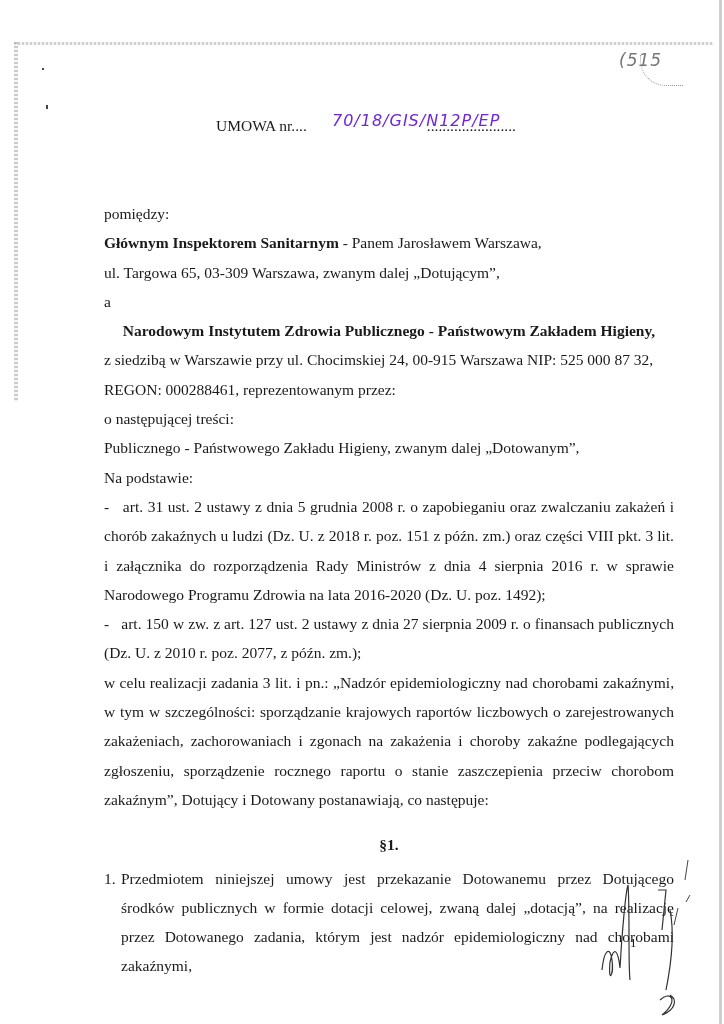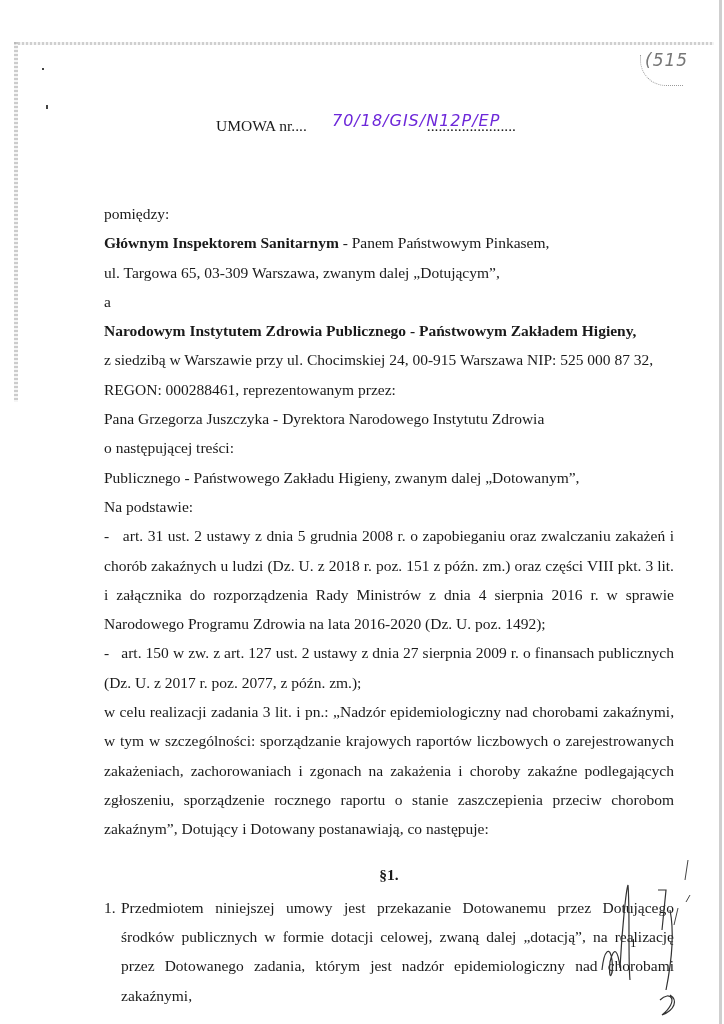--- a/index.html
+++ b/index.html
@@ -18,21 +18,21 @@
     position: absolute; left: 14px; top: 42px; width: 4px; height: 360px;
     background: repeating-linear-gradient(180deg, #aaa 0 2px, #eee 2px 4px);
     opacity: 0.6;
   }
   .scan-right {
     position: absolute; right: 2px; top: 0; width: 3px; height: 1024px;
     background: #cfcfcf;
   }
   .dot { position: absolute; width: 2px; height: 2px; background: #444; }
   .stamp-number {
-    position: absolute; left: 645px; top: 50px;
+    position: absolute; left: 619px; top: 50px;
     font-family: "DejaVu Sans", sans-serif; font-size: 17px; color: #777;
     font-style: italic; letter-spacing: 1px;
   }
   .stamp-arc {
     position: absolute; left: 640px; top: 55px; width: 42px; height: 30px;
     border-left: 1px dotted #999; border-bottom: 1px dotted #999;
     border-radius: 0 0 0 26px;
   }
   .header { position: absolute; left: 216px; top: 117px; font-size: 15.5px; }
   .header .line { white-space: nowrap; height: 30px; }
@@ -41,21 +41,21 @@
     font-size: 16px; letter-spacing: 1px;
   }
   .hw-num { position: absolute; left: 116px; top: -6px; }
   .date-stamp {
     position: absolute; left: 76px; top: 20px;
     font-family: "DejaVu Sans Mono", monospace; font-size: 12px; color: #222;
     transform: scaleY(1.25); letter-spacing: 1px;
   }
   .body { position: absolute; left: 104px; top: 199px; width: 570px; font-size: 15.5px; line-height: 29.3px; }
   .body p { margin: 0; }
-  .bold { font-weight: bold; }
+  .bold { font-weight: bold; text-align: center; }
   .italic { }
   .justify { text-align: justify; text-align-last: left; }
   .para-sign { text-align: center; font-weight: bold; margin-top: 16px !important; margin-bottom: 4px !important; }
   .numbered { position: relative; padding-left: 17px; }
   .numbered .num { position: absolute; left: 0; top: 0; }
   .signature { position: absolute; left: 600px; top: 850px; width: 110px; height: 170px; }
   .page-num { position: absolute; left: 630px; top: 935px; font-size: 13px; }
 </style>
 </head>
 <body>
@@ -71,32 +71,31 @@
 
 <div class="header">
   <div class="line">
     <span>UMOWA nr</span><span>....</span><span style="display:inline-block;width:120px;"></span><span>.......................</span>
     <span class="hw hw-num">70/18/GIS/N12P/EP</span>
   </div>
 </div>
 
 <div class="body">
   <p>pomiędzy:</p>
-  <p><span class="bold">Głównym Inspektorem Sanitarnym</span><span> - Panem Państwowym Pinkasem,</span></p>
+  <p><span class="bold">Głównym Inspektorem Sanitarnym</span><span> - Panem Jarosławem Warszawa,</span></p>
   <p>ul. Targowa 65, 03-309 Warszawa, zwanym dalej „Dotującym”,</p>
   <p>a</p>
   <p class="bold">Narodowym Instytutem Zdrowia Publicznego - Państwowym Zakładem Higieny,</p>
   <p>z siedzibą w Warszawie przy ul. Chocimskiej 24, 00-915 Warszawa NIP: 525 000 87 32,</p>
   <p>REGON: 000288461, reprezentowanym przez:</p>
-  <p>Pana Grzegorza Juszczyka - Dyrektora Narodowego Instytutu Zdrowia</p>
   <p>o następującej treści:</p>
   <p>Publicznego - Państwowego Zakładu Higieny, zwanym dalej „Dotowanym”,</p>
   <p>Na podstawie:</p>
   <p class="justify"><span>-</span>&nbsp;&nbsp;&nbsp;<span>art. 31 ust. 2 ustawy z dnia 5 grudnia 2008 r. o zapobieganiu oraz zwalczaniu zakażeń i chorób zakaźnych u ludzi (Dz. U. z 2018 r. poz. 151 z późn. zm.) oraz części VIII pkt. 3 lit. i załącznika do rozporządzenia Rady Ministrów z dnia 4 sierpnia 2016 r. w sprawie Narodowego Programu Zdrowia na lata 2016-2020 (Dz. U. poz. 1492);</span></p>
-  <p class="justify"><span>-</span>&nbsp;&nbsp;&nbsp;<span>art. 150 w zw. z art. 127 ust. 2 ustawy z dnia 27 sierpnia 2009 r. o finansach publicznych (Dz. U. z 2017 r. poz. 2077, z późn. zm.);</span></p>
+  <p class="justify"><span>-</span>&nbsp;&nbsp;&nbsp;<span>art. 150 w zw. z art. 127 ust. 2 ustawy z dnia 27 sierpnia 2009 r. o finansach publicznych (Dz. U. z 2010 r. poz. 2077, z późn. zm.);</span></p>
   <p class="justify"><span>w celu realizacji zadania 3 lit. i pn.: </span><span class="italic">„Nadzór epidemiologiczny nad chorobami zakaźnymi, w tym w szczególności: sporządzanie krajowych raportów liczbowych o zarejestrowanych zakażeniach, zachorowaniach i zgonach na zakażenia i choroby zakaźne podlegających zgłoszeniu, sporządzenie rocznego raportu o stanie zaszczepienia przeciw chorobom zakaźnym”</span><span>, Dotujący i Dotowany postanawiają, co następuje:</span></p>
   <p class="para-sign">§1.</p>
   <p class="numbered justify"><span class="num">1.</span><span>Przedmiotem niniejszej umowy jest przekazanie Dotowanemu przez Dotującego środków publicznych w formie dotacji celowej, zwaną dalej „dotacją”, na realizację przez Dotowanego zadania, którym jest nadzór epidemiologiczny nad chorobami zakaźnymi,</span></p>
 </div>
 
 <svg class="signature" viewBox="0 0 110 170">
   <path d="M2 120 C 4 100, 10 95, 12 110 C 14 125, 8 135, 10 112 C 14 95, 18 100, 20 118 C 22 80, 26 40, 28 35 C 30 60, 28 110, 30 130" fill="none" stroke="#333" stroke-width="1.2"></path>
   <path d="M58 40 L 66 40 L 62 80 M 70 60 C 74 80, 72 110, 66 140 M 60 150 C 70 140, 80 150, 62 165 C 75 160, 78 150, 70 145" fill="none" stroke="#333" stroke-width="1.2"></path>
   <path d="M88 10 L 85 30 M 90 45 L 86 52 M 78 58 L 74 75" fill="none" stroke="#444" stroke-width="1"></path>
 </svg>

